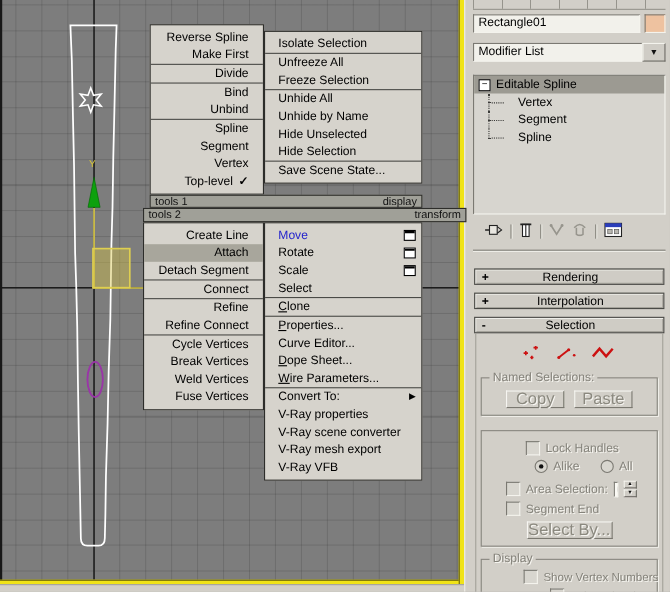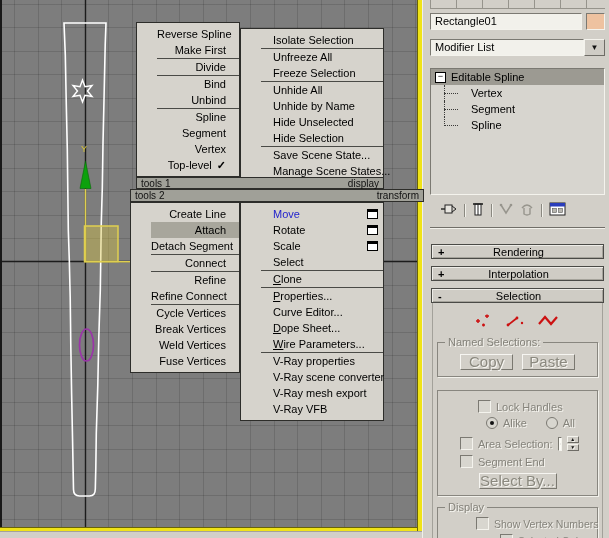--- a/index.html
+++ b/index.html
@@ -14,21 +14,21 @@
     background-position:14px 0,0 4px;}
   .vp-svg{position:absolute;left:0;top:0;}
   .edge-left{position:absolute;left:0;top:0;width:2px;height:531px;background:#181818;}
   .vp-border-bottom{position:absolute;left:0;top:527px;width:421px;height:4px;background:#f0e318;border-top:1px solid #6a6408;}
   .vp-border-right{position:absolute;left:417px;top:0;width:5px;height:531px;background:#f0e318;border-left:1px solid #6a6408;}
   .status-strip{position:absolute;left:0;top:531px;width:422px;height:7px;background:#d2cfc8;border-top:1px solid #a3a19a;}
 
   
   .quad{position:absolute;background:#d6d3cc;border:1px solid #2d2d2a;box-sizing:border-box;
         font-size:11px;color:#000;padding:3px 0;z-index:5;}
-  .qgroup{border-top:1px solid #4a4a46;margin-left:20px;}
+  .qgroup{border-top:1px solid #4a4a46;}
   .qgroup:first-child{border-top:none;}
   .qitem{position:relative;height:16px;line-height:16px;white-space:nowrap;}
   .quad.rightalign .qitem{text-align:right;padding-right:13px;}
   .quad.leftalign  .qitem{text-align:left;padding-left:12px;}
   .qitem.hl{background:#a8a69c;}
   .qitem.accent{color:#2323cc;}
   .check{margin-left:5px;font-weight:bold;font-size:11px;}
   .setbox{position:absolute;right:5px;top:3px;width:9px;height:8px;border:1px solid #000;
           background:#fff;box-shadow:inset 0 2px 0 0 #000;}
   .subarrow{position:absolute;right:5px;top:0;font-size:8px;}
@@ -155,21 +155,20 @@
       <div class="qitem"><span>Freeze Selection</span></div>
     </div>
     <div class="qgroup">
       <div class="qitem"><span>Unhide All</span></div>
       <div class="qitem"><span>Unhide by Name</span></div>
       <div class="qitem"><span>Hide Unselected</span></div>
       <div class="qitem"><span>Hide Selection</span></div>
     </div>
     <div class="qgroup">
       <div class="qitem"><span>Save Scene State...</span></div>
-      <div class="qitem"><span>Manage Scene States...</span></div>
     </div>
   </div>
 
 <div id="hdr-1" class="qheader">
   <span>tools 1</span>
   <span>display</span>
 </div>
 <div id="hdr-2" class="qheader">
   <span>tools 2</span>
   <span>transform</span>
@@ -205,20 +204,21 @@
     <div class="qgroup">
       <div class="qitem"><span><u>C</u>lone</span></div>
     </div>
     <div class="qgroup">
       <div class="qitem"><span><u>P</u>roperties...</span></div>
       <div class="qitem"><span>Curve Editor...</span></div>
       <div class="qitem"><span><u>D</u>ope Sheet...</span></div>
       <div class="qitem"><span><u>W</u>ire Parameters...</span></div>
     </div>
     <div class="qgroup">
+      <div class="qitem"><span>Convert To:</span><span class="subarrow">▶</span></div>
       <div class="qitem"><span>V-Ray properties</span></div>
       <div class="qitem"><span>V-Ray scene converter</span></div>
       <div class="qitem"><span>V-Ray mesh export</span></div>
       <div class="qitem"><span>V-Ray VFB</span></div>
     </div>
   </div>
 
 <div class="panel">
   <div class="tabs"></div>
 

